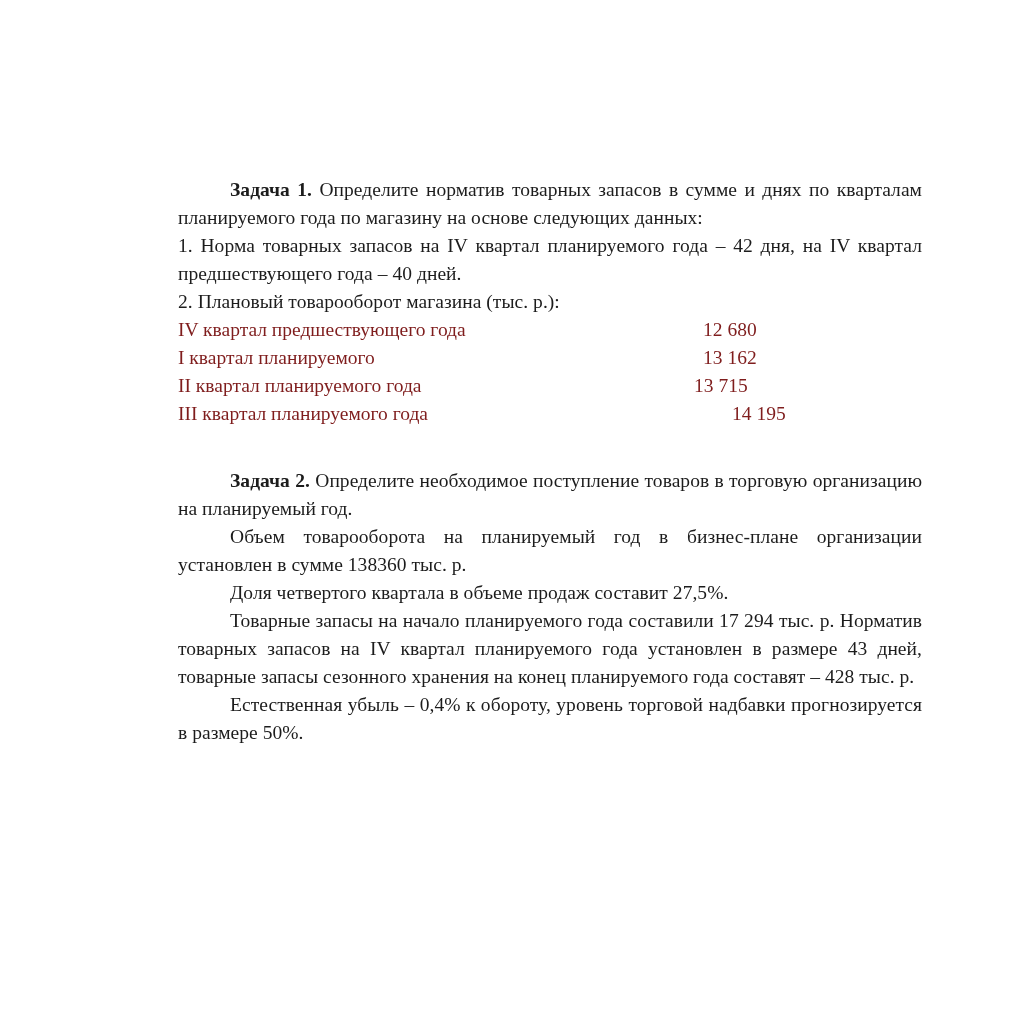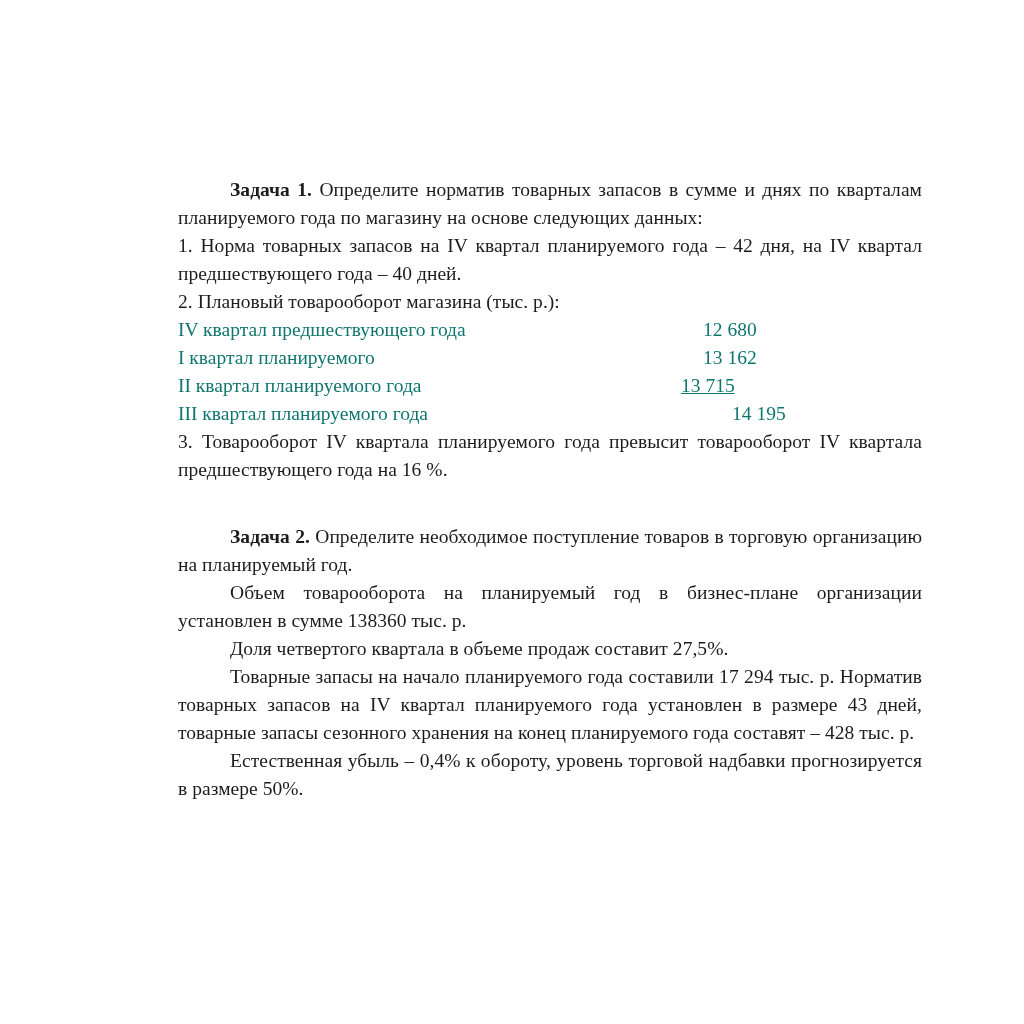--- a/index.html
+++ b/index.html
@@ -47,38 +47,38 @@
     text-indent: 0;
   }
   .task-label {
     font-weight: bold;
   }
   
   .data-row {
     display: block;
     font-size: 19.5px;
     line-height: 28px;
-    color: #0f766e;
+    color: #7f1d1d;
     white-space: nowrap;
   }
   .data-row .row-label {
     display: inline-block;
   }
   .data-row .row-value {
     display: inline-block;
     position: absolute;
     white-space: pre;
     margin-left: 48px;
   }
   .data-rows {
     position: relative;
   }
   .row-0 .row-value { left: 477px; }
   .row-1 .row-value { left: 477px; }
-  .row-2 .row-value { left: 455px; text-decoration: underline; }
+  .row-2 .row-value { left: 468px; }
   .row-3 .row-value { left: 506px; }
 </style>
 </head>
 <body>
 
 <div class="page">
   <div class="text-block">
 
     <div class="task">
 
@@ -88,21 +88,20 @@
 
       <p class="para noindent">2. Плановый товарооборот магазина (тыс. р.):</p>
 
       <div class="data-rows">
         <div class="data-row row-0"><span class="row-label">IV квартал предшествующего года</span><span class="row-value">12 680</span></div>
         <div class="data-row row-1"><span class="row-label">I квартал планируемого</span><span class="row-value">13 162</span></div>
         <div class="data-row row-2"><span class="row-label">II квартал планируемого года</span><span class="row-value">13 715</span></div>
         <div class="data-row row-3"><span class="row-label">III квартал планируемого года</span><span class="row-value">14 195</span></div>
       </div>
 
-      <p class="para noindent">3. Товарооборот IV квартала планируемого года превысит товарооборот IV квартала предшествующего года на 16 %.</p>
     </div>
 
     <div class="task">
 
       <p class="para indent"><span class="task-label">Задача 2.</span><span> Определите необходимое поступление товаров в торговую организацию на планируемый год.</span></p>
 
       <p class="para indent">Объем товарооборота на планируемый год в бизнес-плане организации установлен в сумме 138360 тыс. р.</p>
 
       <p class="para indent">Доля четвертого квартала в объеме продаж составит 27,5%.</p>
 

